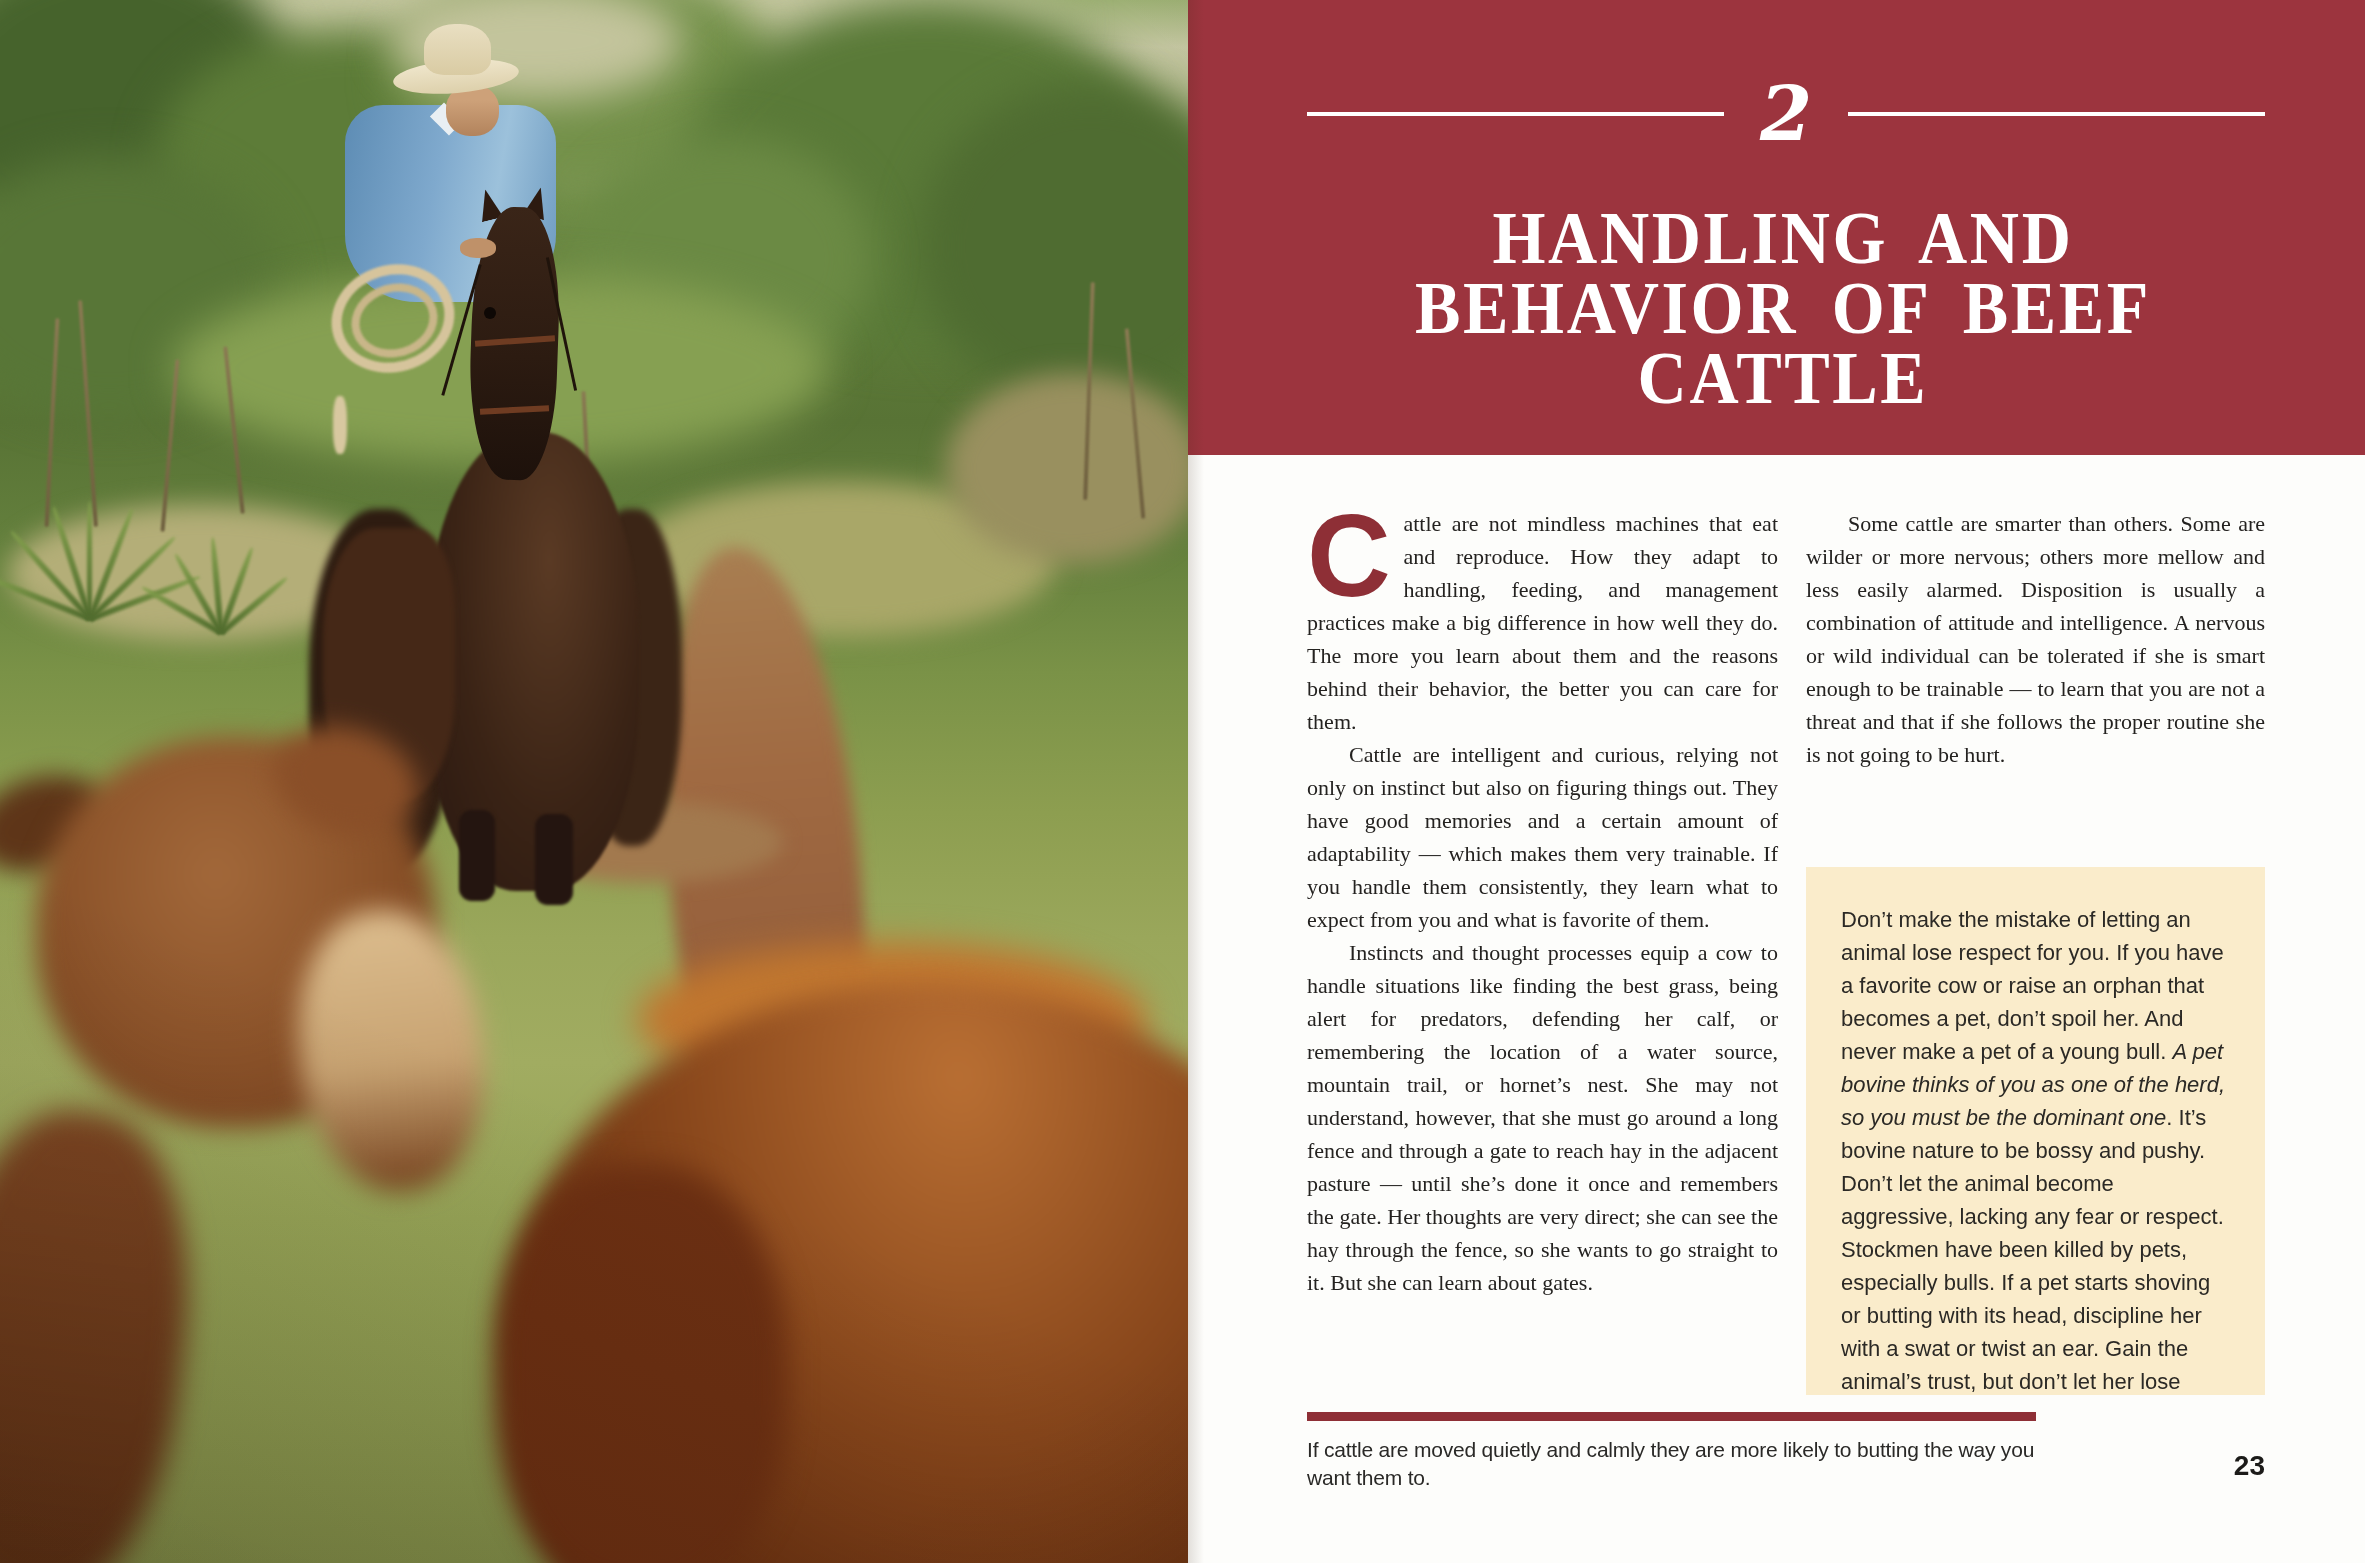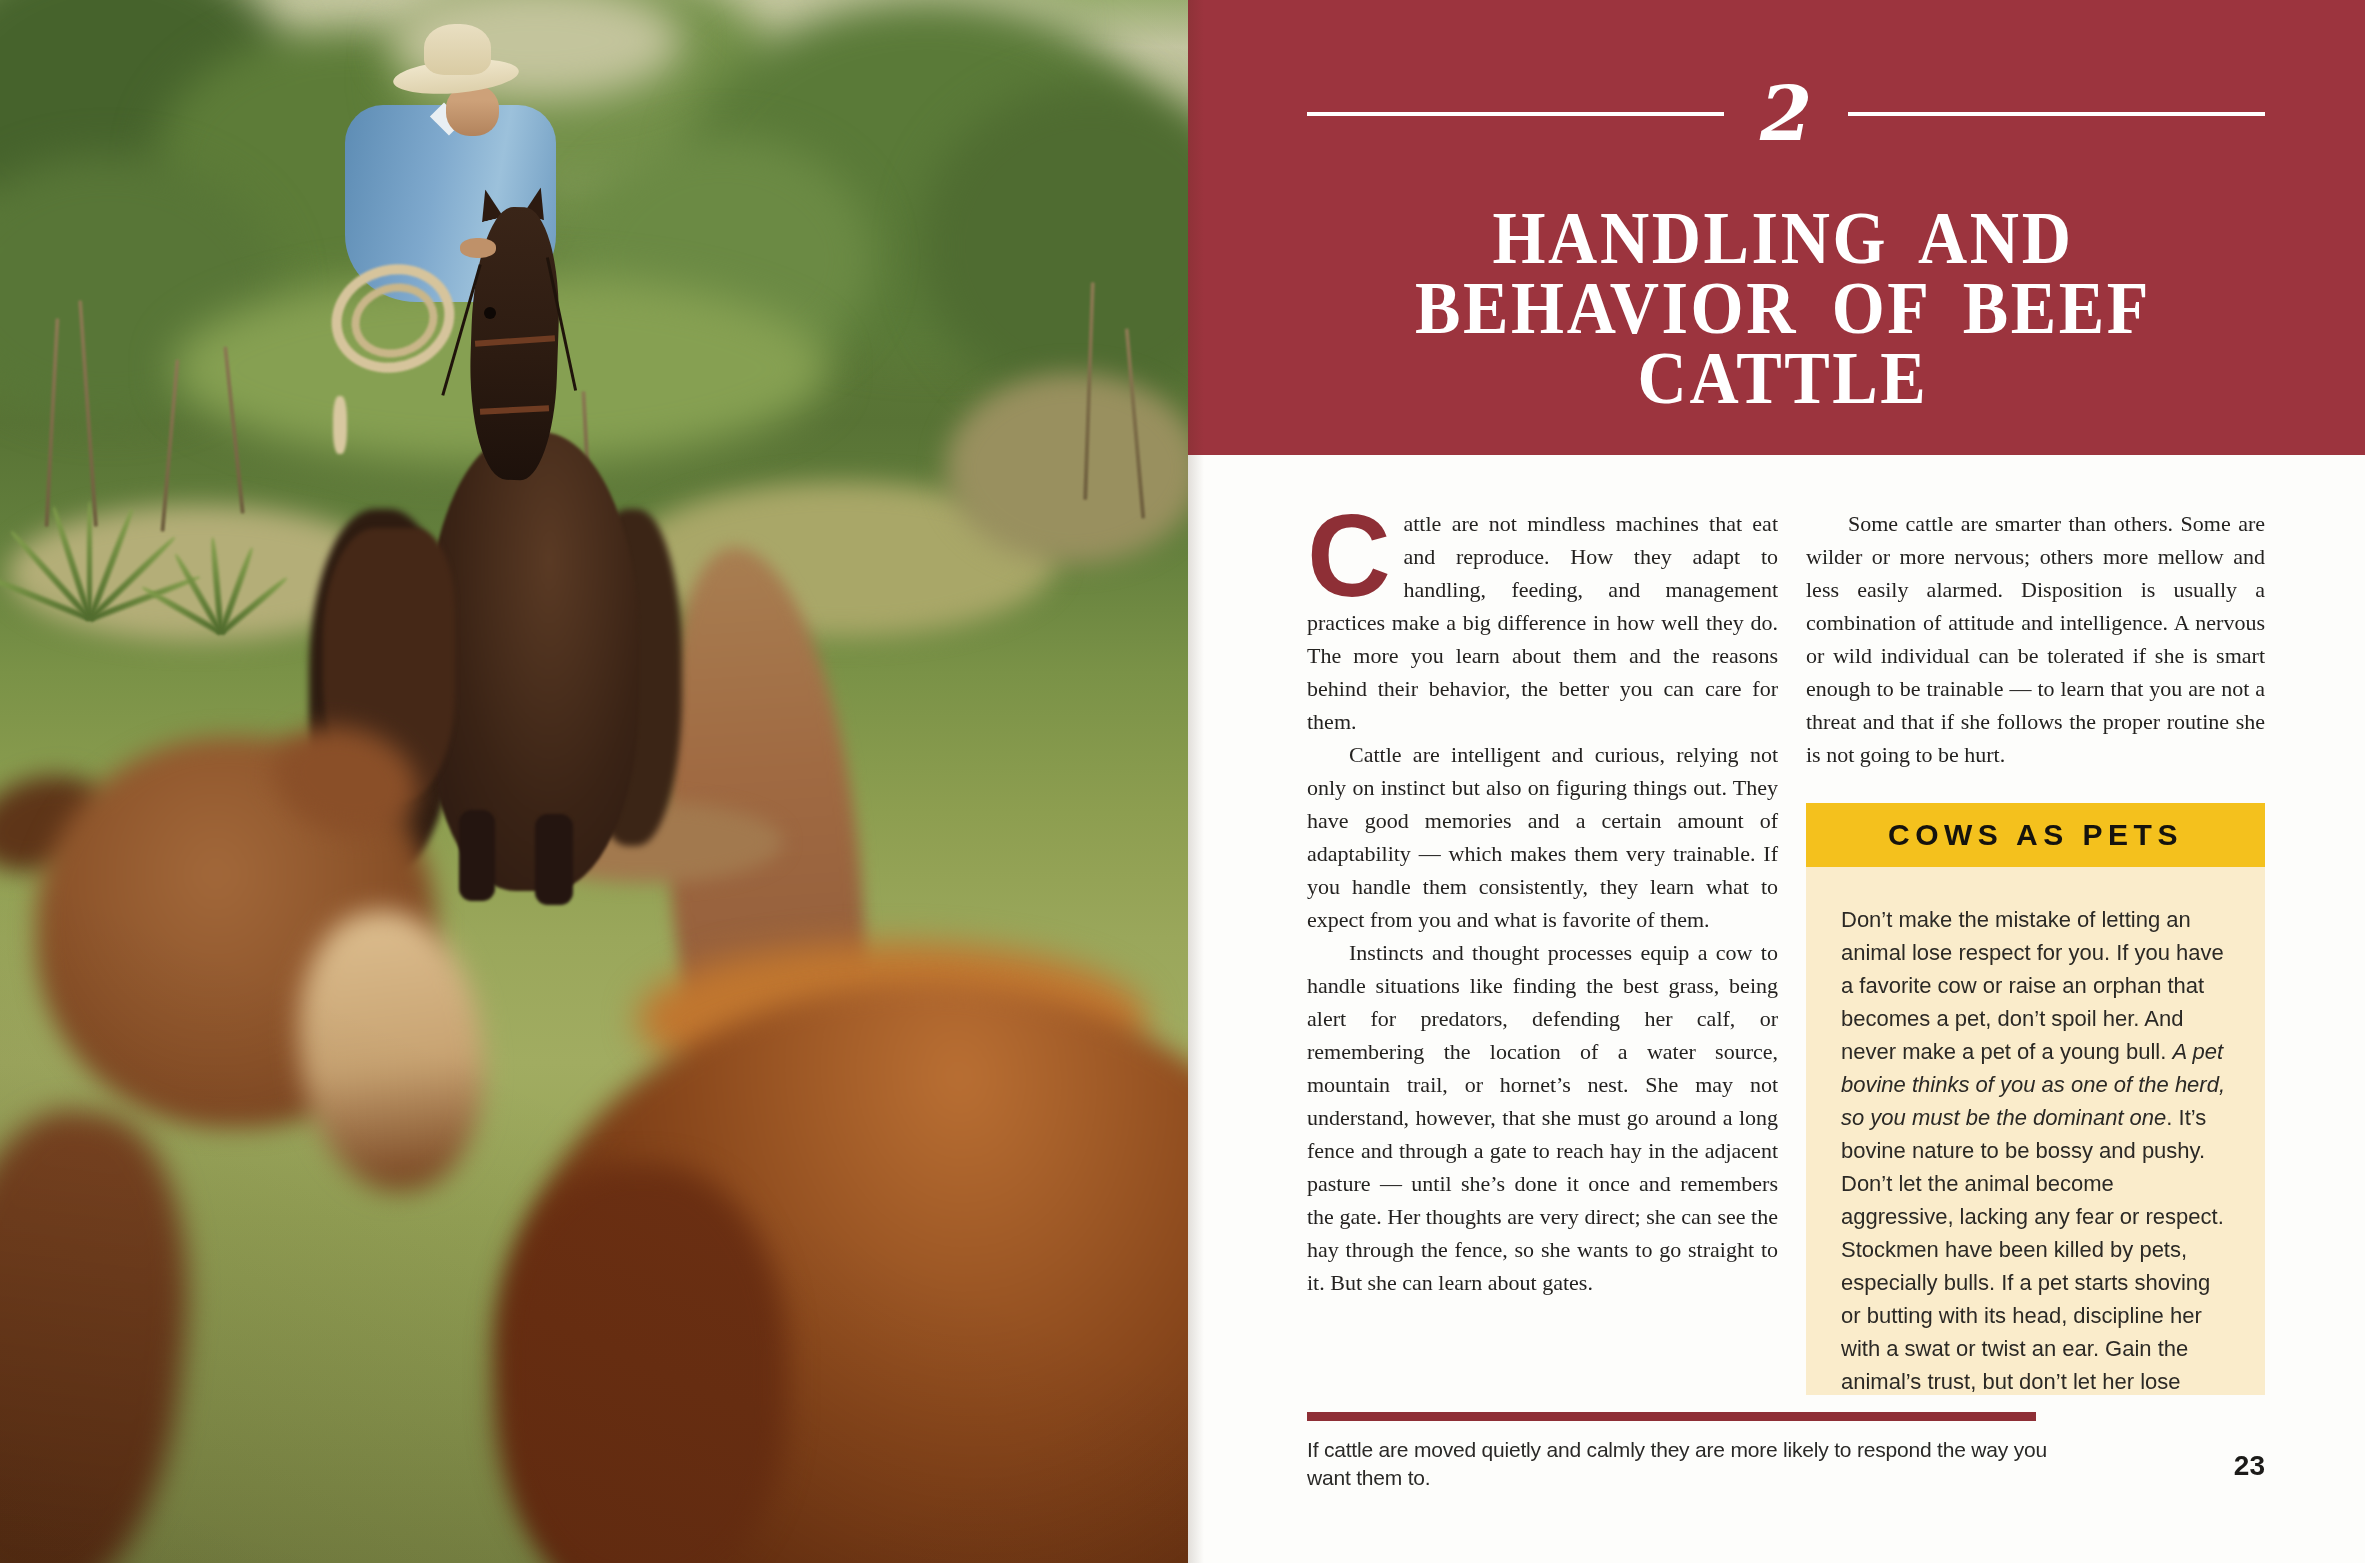--- a/index.html
+++ b/index.html
@@ -200,25 +200,22 @@
     <div id="col-1" class="col">
       <p><span id="drop-cap">C</span><span>attle are not mindless machines that eat and reproduce. How they adapt to handling, feeding, and management practices make a big difference in how well they do. The more you learn about them and the reasons behind their behavior, the better you can care for them.</span></p>
       <p class="indent">Cattle are intelligent and curious, relying not only on instinct but also on figuring things out. They have good memories and a certain amount of adaptability — which makes them very trainable. If you handle them consistently, they learn what to expect from you and what is favorite of them.</p>
       <p class="indent">Instincts and thought processes equip a cow to handle situations like finding the best grass, being alert for predators, defending her calf, or remembering the location of a water source, mountain trail, or hornet’s nest. She may not understand, however, that she must go around a long fence and through a gate to reach hay in the adjacent pasture — until she’s done it once and remembers the gate. Her thoughts are very direct; she can see the hay through the fence, so she wants to go straight to it. But she can learn about gates.</p>
     </div>
 
     <div id="col-2" class="col">
       <p class="indent">Some cattle are smarter than others. Some are wilder or more nervous; others more mellow and less easily alarmed. Disposition is usually a combination of attitude and intelligence. A nervous or wild individual can be tolerated if she is smart enough to be trainable — to learn that you are not a threat and that if she follows the proper routine she is not going to be hurt.</p>
     </div>
 
-    <div id="sidebar-title-bar">
-      <span id="sidebar-title">COWS AS PETS</span>
-    </div>
     <div id="sidebar-box">
       <span>Don’t make the mistake of letting an animal lose respect for you. If you have a favorite cow or raise an orphan that becomes a pet, don’t spoil her. And never make a pet of a young bull. </span><em>A pet bovine thinks of you as one of the herd, so you must be the dominant one</em><span>. It’s bovine nature to be bossy and pushy. Don’t let the animal become aggressive, lacking any fear or respect. Stockmen have been killed by pets, especially bulls. If a pet starts shoving or butting with its head, discipline her with a swat or twist an ear. Gain the animal’s trust, but don’t let her lose respect for your dominance.</span>
     </div>
 
     <div id="caption-rule"></div>
-    <div id="photo-caption">If cattle are moved quietly and calmly they are more likely to respond the way you want them to.</div>
+    <div id="photo-caption">If cattle are moved quietly and calmly they are more likely to butting the way you want them to.</div>
     <div id="page-number">23</div>
   </div>
 </div>
 
 
 </body></html>

